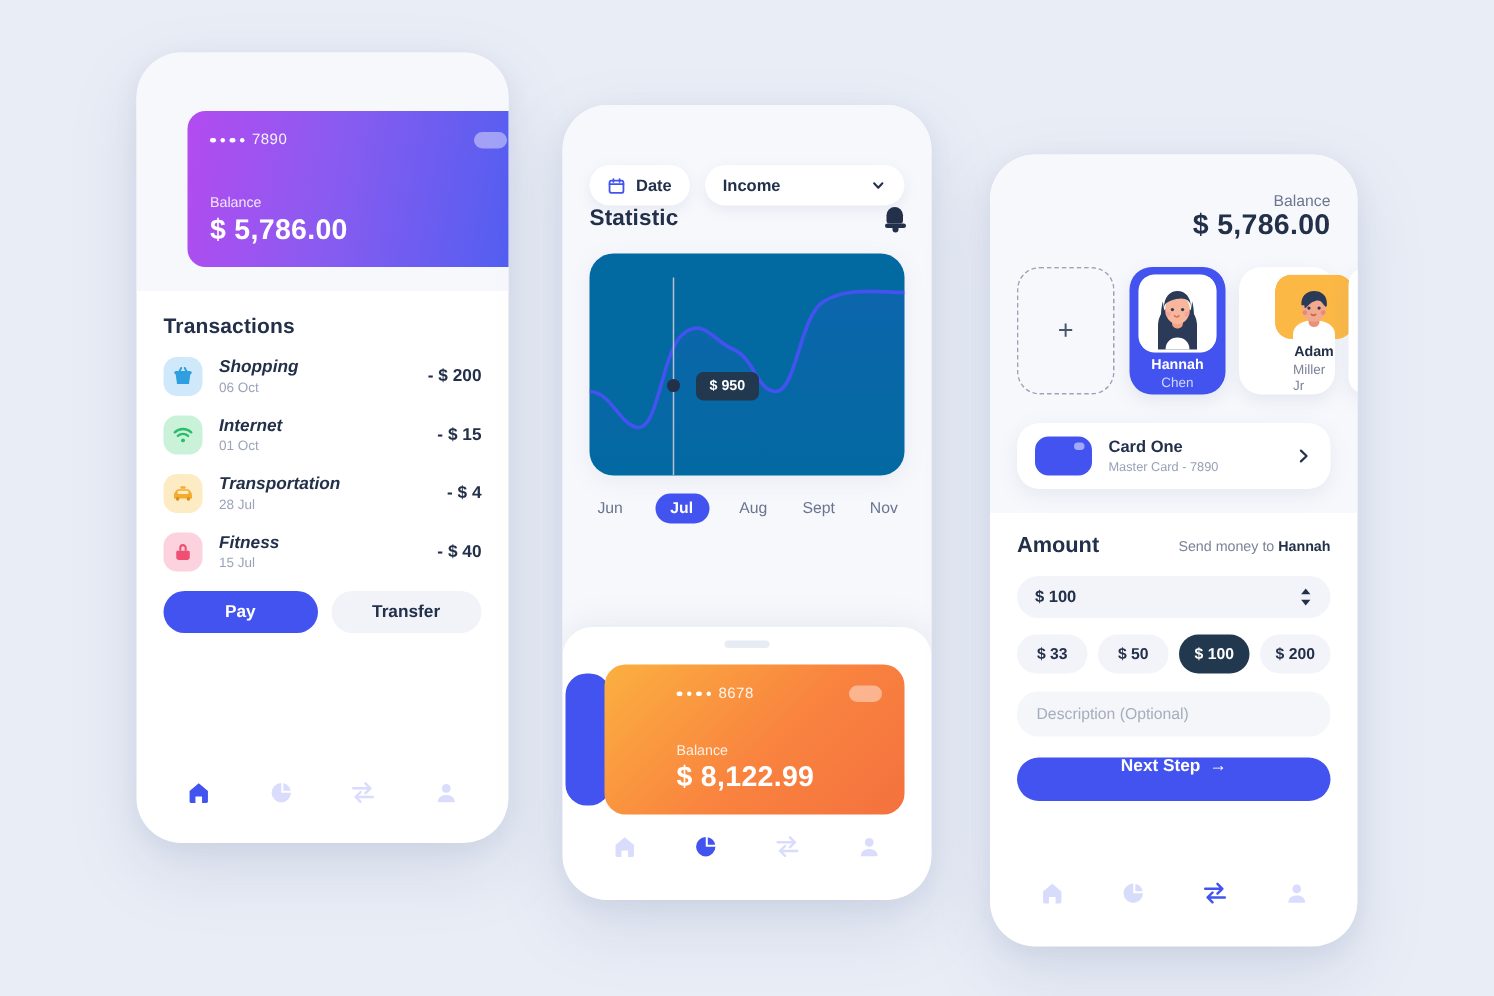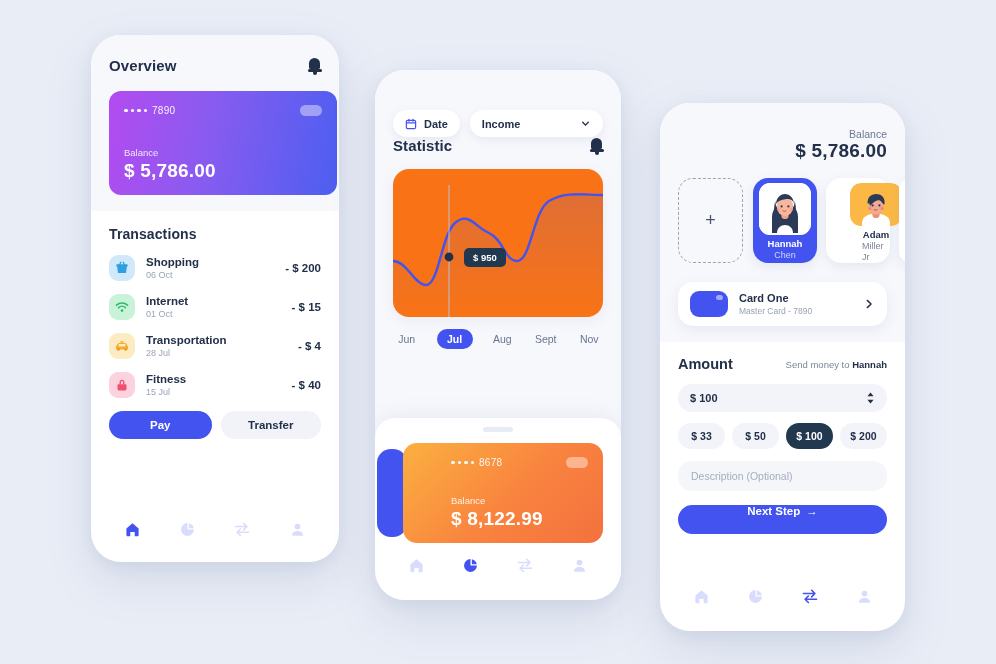--- a/index.html
+++ b/index.html
@@ -55,21 +55,21 @@
   .dots { display: inline-flex; gap: 3px; }
   .dots s { width: 3.5px; height: 3.5px; background: #fff; border-radius: 50%; display: block; }
   .chip { width: 22px; height: 11px; border-radius: 6px; background: rgba(255,255,255,.42); }
   .card-lab { font-size: 9.5px; color: rgba(255,255,255,.85); margin-bottom: 2px; }
   .card-bal { font-size: 19px; font-weight: bold; letter-spacing: .2px; }
 
   
   .tx { display: flex; align-items: center; margin-bottom: 13px; }
   .tx-ico { width: 26px; height: 26px; border-radius: 9px; flex: none; position: relative; }
   .tx-mid { margin-left: 11px; }
-  .tx-name { font-size: 11.5px; font-weight: bold; color: #23304a; }
+  .tx-name { font-size: 11.5px; font-weight: bold; color: #23304a; font-style: italic; }
   .tx-date { font-size: 9px; color: #9aa3b8; margin-top: 2px; }
   .tx-amt { font-size: 11.5px; font-weight: bold; color: #23304a; margin-left: auto; }
 
   .btn-pay, .btn-tr {
     height: 28px; border-radius: 14px; font-size: 11.5px; font-weight: bold;
     display: flex; align-items: center; justify-content: center; cursor: pointer;
   }
   .btn-pay { background: #4353f0; color: #fff; flex: 1.02; }
   .btn-tr  { background: #f1f3f9; color: #23304a; flex: 1; }
 
@@ -78,21 +78,21 @@
   .nav span { opacity: .20; }
   .nav span.on { opacity: 1; }
 
   
   .pill {
     background: #fff; border-radius: 15px; height: 27px; display: flex; align-items: center;
     padding: 0 12px; font-size: 11px; font-weight: bold; color: #23304a;
     box-shadow: 0 3px 9px rgba(120,135,175,.13); cursor: pointer;
   }
   .chart-card {
-    background: #f97316; border-radius: 16px; height: 148px; position: relative;
+    background: #0369a1; border-radius: 16px; height: 148px; position: relative;
     box-shadow: 0 4px 14px rgba(120,135,175,.10); overflow: hidden;
   }
   .months { display: flex; align-items: center; font-size: 10.5px; color: #69748f; }
   .months div { flex: 1; text-align: center; }
   .months .sel {
     background: #4353f0; color: #fff; border-radius: 10px; font-weight: bold;
     padding: 4px 0; max-width: 36px; margin: 0 auto; flex: none; width: 36px;
   }
   .sheet {
     position: absolute; left: 0; right: 0; bottom: 0; height: 182px;
@@ -154,32 +154,24 @@
   }
 </style>
 </head>
 <body>
 
 <div class="stage">
 
   <div class="phone" id="phone-overview">
 
     <div class="pane-top" style="padding:22px 18px 16px;">
-      <div class="row">
-        <div class="ttl">Overview</div>
-        <div class="spacer"></div>
-        <div class="bell">
-            <i></i>
-            <b></b>
-          </div>
-      </div>
 
       <div style="position:relative;height:104px;margin-top:17px;">
 
-        <div class="card purple" style="position:absolute;left:0;top:0;width:228px;height:104px;border-radius:12px;">
+        <div class="card purple" style="position:absolute;left:16px;top:0;width:228px;height:104px;border-radius:12px;">
           <div class="row">
             <div class="card-num">
               <span class="dots">
                   <s></s>
                   <s></s>
                   <s></s>
                   <s></s>
                 </span>
               <span>7890</span>
             </div>

